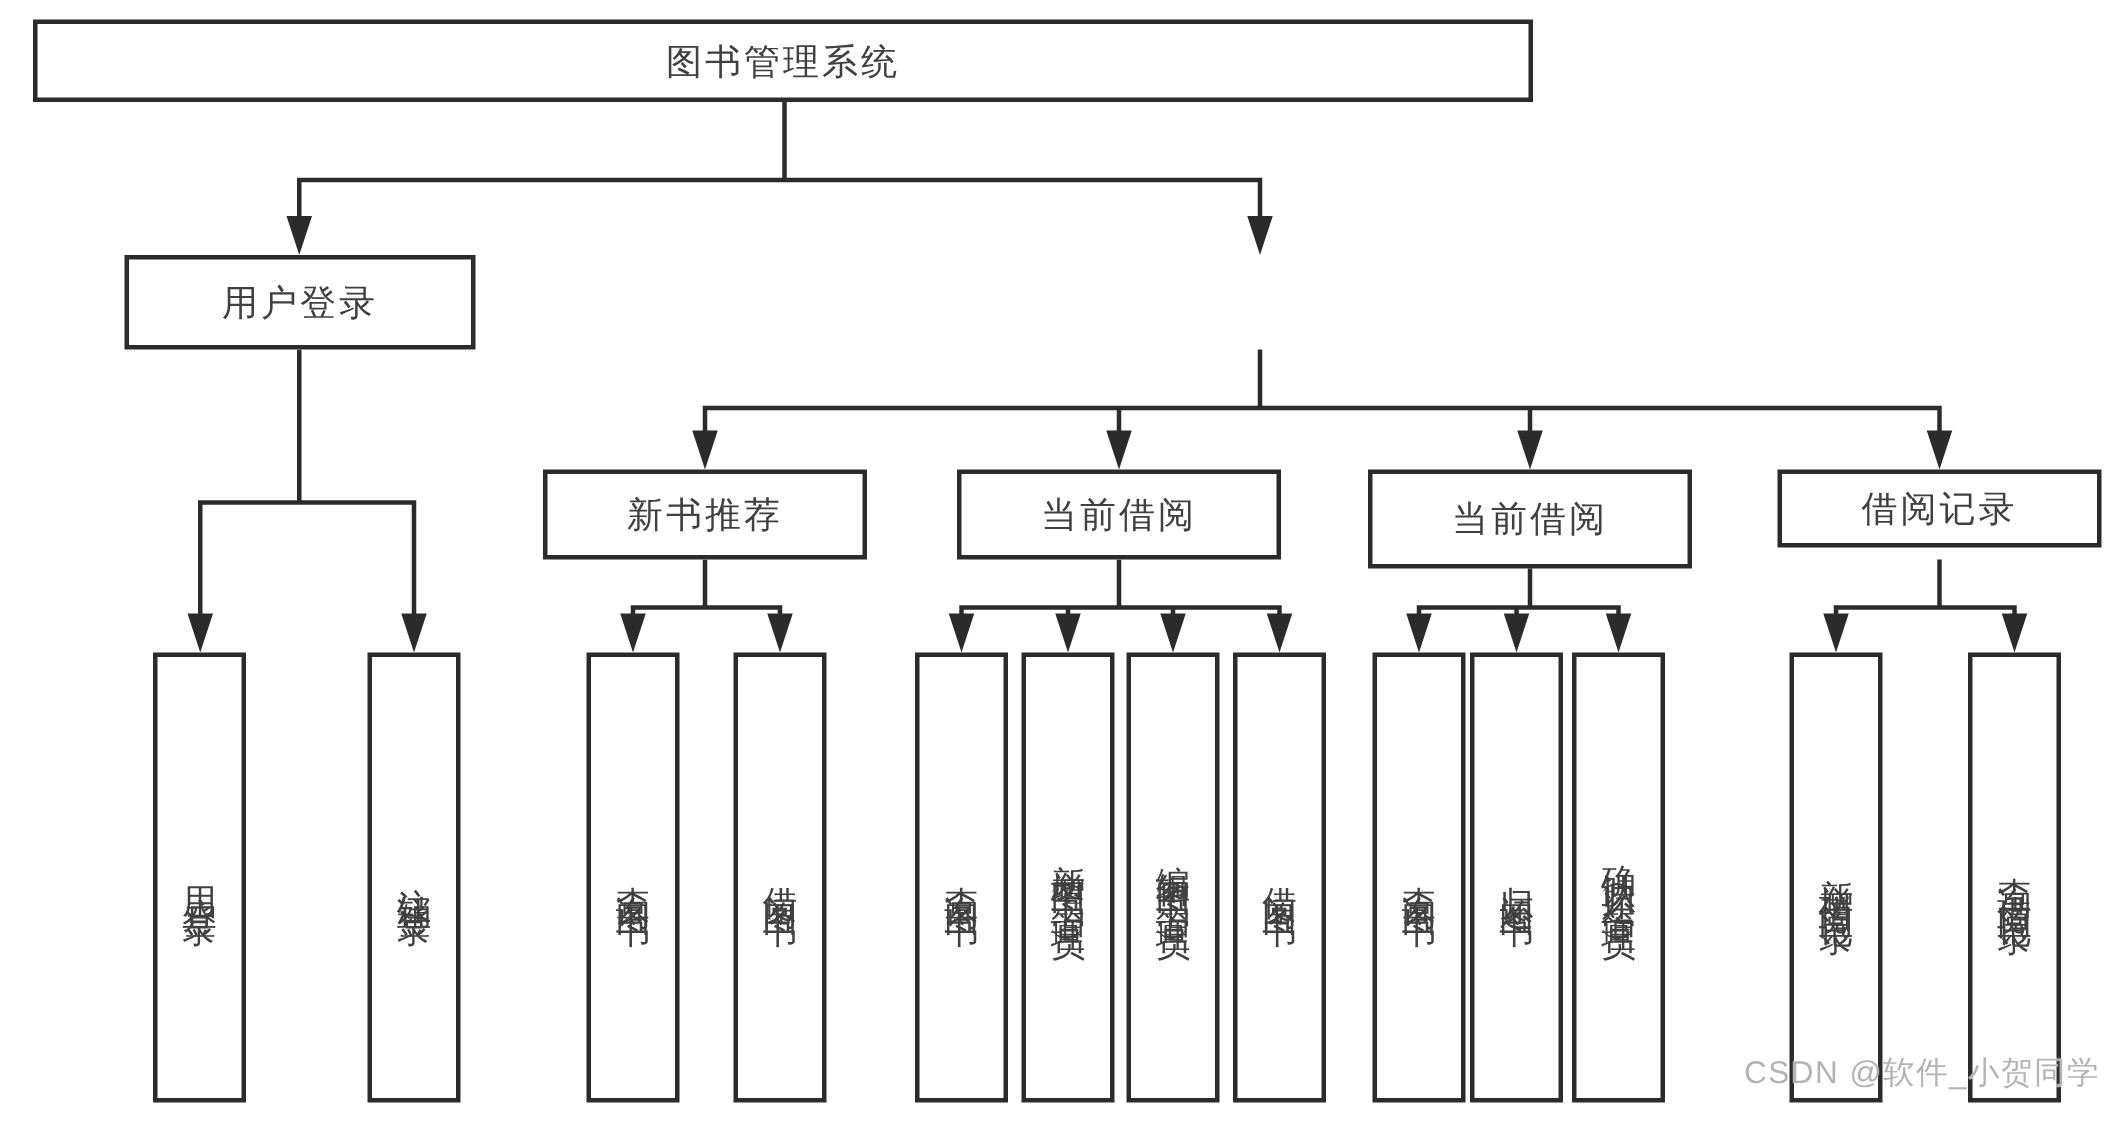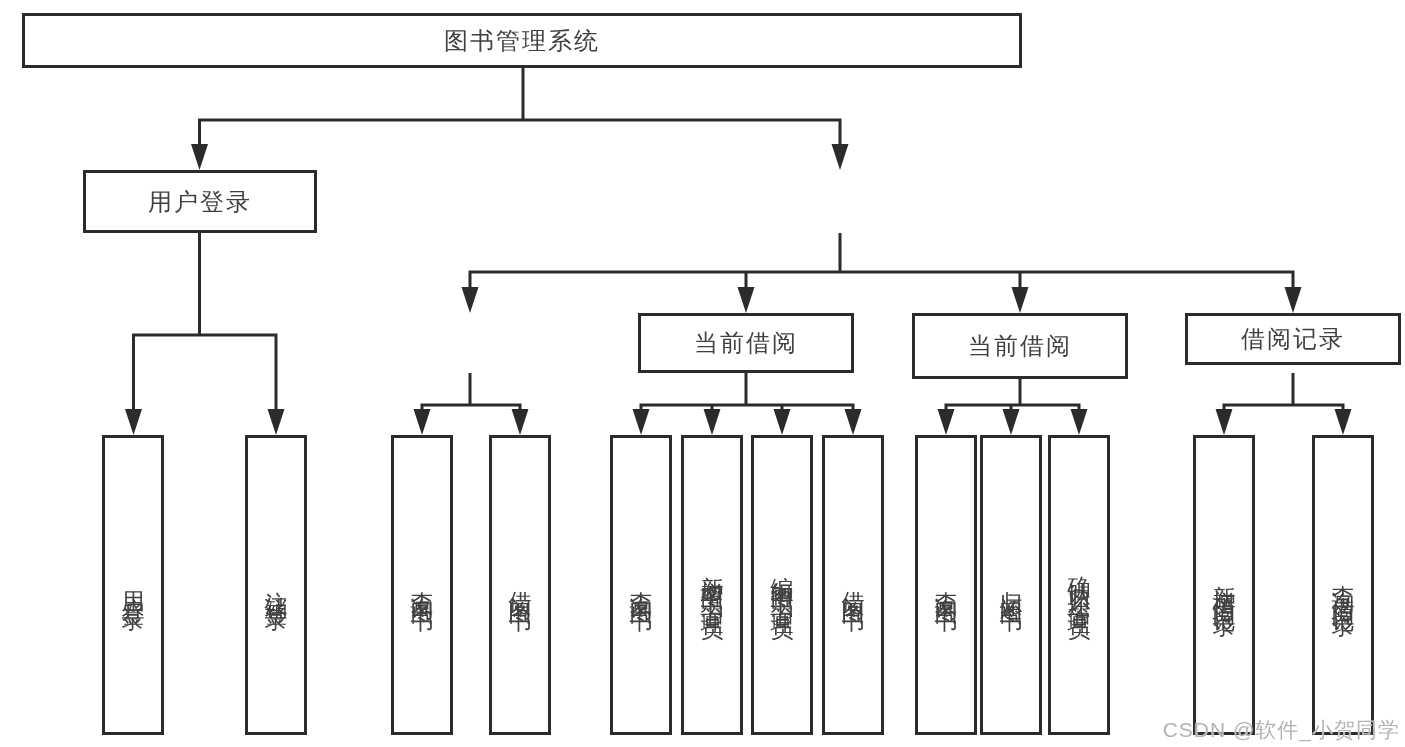--- a/index.html
+++ b/index.html
@@ -45,21 +45,21 @@
   .box.leaf span {
     writing-mode: vertical-lr;
     text-orientation: mixed;
     font-size: 23px;
     letter-spacing: 6px;
     line-height: 1;
   }
   .watermark {
     position: absolute;
     right: 5px;
-    bottom: 3px;
+    bottom: 18px;
     font-size: 21px;
     color: #b3b3b3;
     letter-spacing: 1px;
     white-space: nowrap;
     text-shadow: 0 0 1px #ffffff;
   }
 </style>
 </head>
 <body>
 
@@ -123,20 +123,23 @@
   </svg>
 
   <div class="box hlabel" style="left:22px; top:13px; width:1000px; height:55px;">
     <span>图书管理系统</span>
   </div>
 
   <div class="box hlabel" style="left:83px; top:170px; width:234px; height:63px;">
     <span>用户登录</span>
   </div>
 
+  <div class="box hlabel" style="left:362px; top:313px; width:216px; height:60px;">
+    <span>新书推荐</span>
+  </div>
   <div class="box hlabel" style="left:638px; top:313px; width:216px; height:60px;">
     <span>当前借阅</span>
   </div>
   <div class="box hlabel" style="left:912px; top:313px; width:216px; height:66px;">
     <span>当前借阅</span>
   </div>
   <div class="box hlabel" style="left:1185px; top:313px; width:216px; height:52px;">
     <span>借阅记录</span>
   </div>
 

